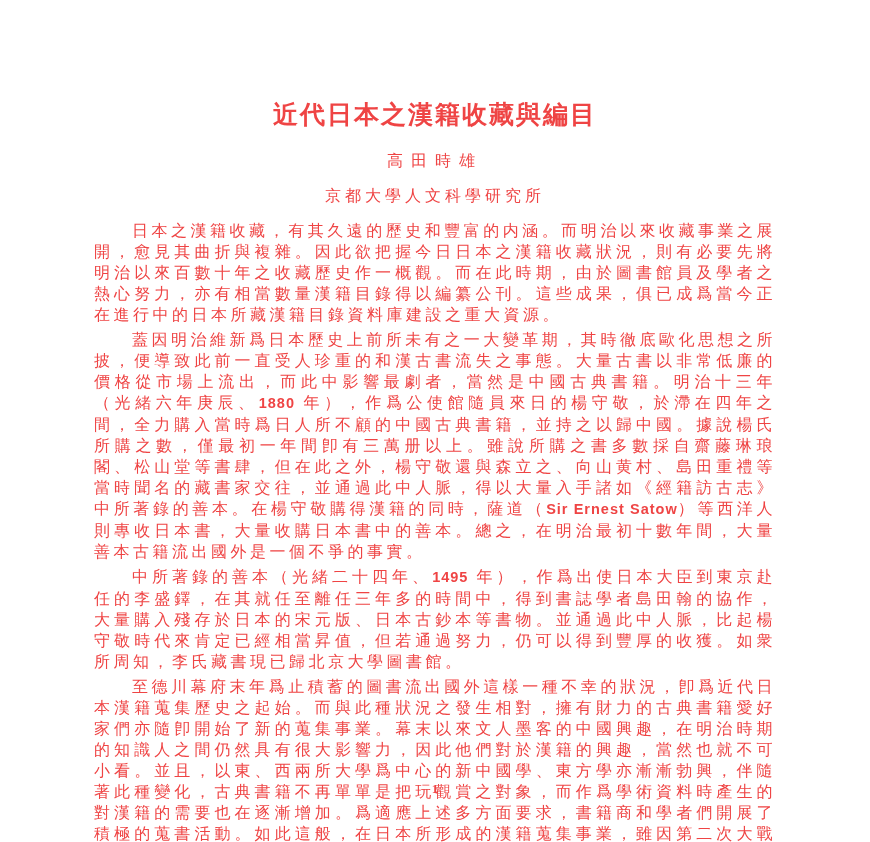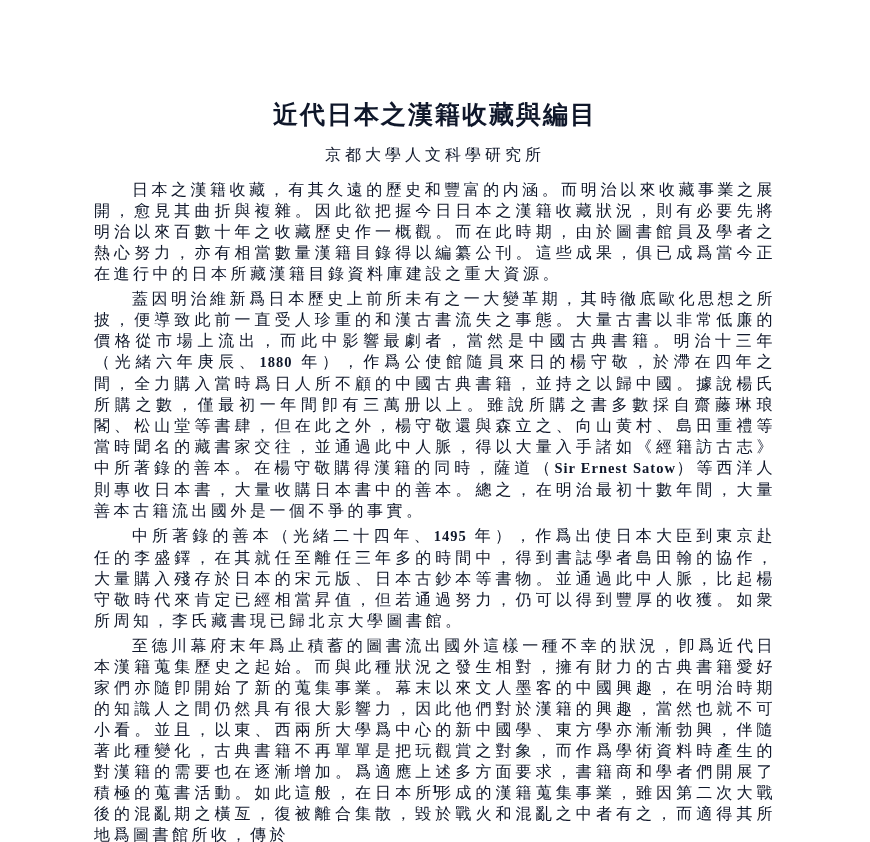--- a/index.html
+++ b/index.html
@@ -6,21 +6,21 @@
     margin: 0;
     padding: 0;
     background: #ffffff;
   }
   .page {
     position: relative;
     width: 870px;
     height: 842px;
     background: #ffffff;
     font-family: "Liberation Serif", "DejaVu Serif", serif;
-    color: #0f172a;
+    color: #ef4444;
     overflow: hidden;
   }
   .doc-title {
     margin: 0;
     padding-top: 100px;
     text-align: center;
     font-size: 25px;
     line-height: 30px;
     font-weight: 700;
     letter-spacing: 2px;
@@ -46,41 +46,42 @@
     line-height: 21px;
     letter-spacing: 3.5px;
     text-align: justify;
     text-justify: inter-character;
   }
   .doc-body p {
     margin: 4px;
     text-indent: 38px;
   }
   .mono {
-    font-family: Liberation Serif, serif;
+    font-family: Liberation Sans, sans-serif;
     font-weight: 600;
     font-size: 14.5px;
     letter-spacing: 1px;
   }
   .page-number {
     position: absolute;
     left: 0;
     right: 0;
     bottom: 45px;
     text-align: center;
     font-size: 13px;
     font-weight: 600;
     letter-spacing: 0;
   }
 </style>
 </head>
 <body>
 
 <div class="page">
   <h1 class="doc-title">近代日本之漢籍收藏與編目</h1>
+  <div class="author">高田時雄</div>
   <div class="affiliation">京都大學人文科學研究所</div>
   <div class="doc-body">
       <p><span>日本之漢籍收藏，有其久遠的歷史和豐富的内涵。而明治以來收藏事業之展開，愈見其曲折與複雜。因此欲把握今日日本之漢籍收藏狀況，則有必要先將明治以來百數十年之收藏歷史作一概觀。而在此時期，由於圖書館員及學者之熱心努力，亦有相當數量漢籍目錄得以編纂公刊。這些成果，俱已成爲當今正在進行中的日本所藏漢籍目錄資料庫建設之重大資源。</span></p>
       <p><span>蓋因明治維新爲日本歷史上前所未有之一大變革期，其時徹底歐化思想之所披，便導致此前一直受人珍重的和漢古書流失之事態。大量古書以非常低廉的價格從市場上流出，而此中影響最劇者，當然是中國古典書籍。明治十三年（光緒六年庚辰、</span><span class="mono">1880</span><span> 年），作爲公使館隨員來日的楊守敬，於滯在四年之間，全力購入當時爲日人所不顧的中國古典書籍，並持之以歸中國。據說楊氏所購之數，僅最初一年間卽有三萬册以上。雖說所購之書多數採自齋藤琳琅閣、松山堂等書肆，但在此之外，楊守敬還與森立之、向山黄村、島田重禮等當時聞名的藏書家交往，並通過此中人脈，得以大量入手諸如《經籍訪古志》中所著錄的善本。在楊守敬購得漢籍的同時，薩道（</span><span class="mono">Sir Ernest Satow</span><span>）等西洋人則專收日本書，大量收購日本書中的善本。總之，在明治最初十數年間，大量善本古籍流出國外是一個不爭的事實。</span></p>
       <p><span>中所著錄的善本（光緒二十四年、</span><span class="mono">1495</span><span> 年），作爲出使日本大臣到東京赴任的李盛鐸，在其就任至離任三年多的時間中，得到書誌學者島田翰的協作，大量購入殘存於日本的宋元版、日本古鈔本等書物。並通過此中人脈，比起楊守敬時代來肯定已經相當昇值，但若通過努力，仍可以得到豐厚的收獲。如衆所周知，李氏藏書現已歸北京大學圖書館。</span></p>
       <p><span>至德川幕府末年爲止積蓄的圖書流出國外這樣一種不幸的狀況，卽爲近代日本漢籍蒐集歷史之起始。而與此種狀況之發生相對，擁有財力的古典書籍愛好家們亦隨卽開始了新的蒐集事業。幕末以來文人墨客的中國興趣，在明治時期的知識人之間仍然具有很大影響力，因此他們對於漢籍的興趣，當然也就不可小看。並且，以東、西兩所大學爲中心的新中國學、東方學亦漸漸勃興，伴隨著此種變化，古典書籍不再單單是把玩觀賞之對象，而作爲學術資料時產生的對漢籍的需要也在逐漸增加。爲適應上述多方面要求，書籍商和學者們開展了積極的蒐書活動。如此這般，在日本所形成的漢籍蒐集事業，雖因第二次大戰後的混亂期之橫亙，復被離合集散，毀於戰火和混亂之中者有之，而適得其所地爲圖書館所收，傳於</span></p>
     </div>
   <div class="page-number">1</div>
 </div>
 

